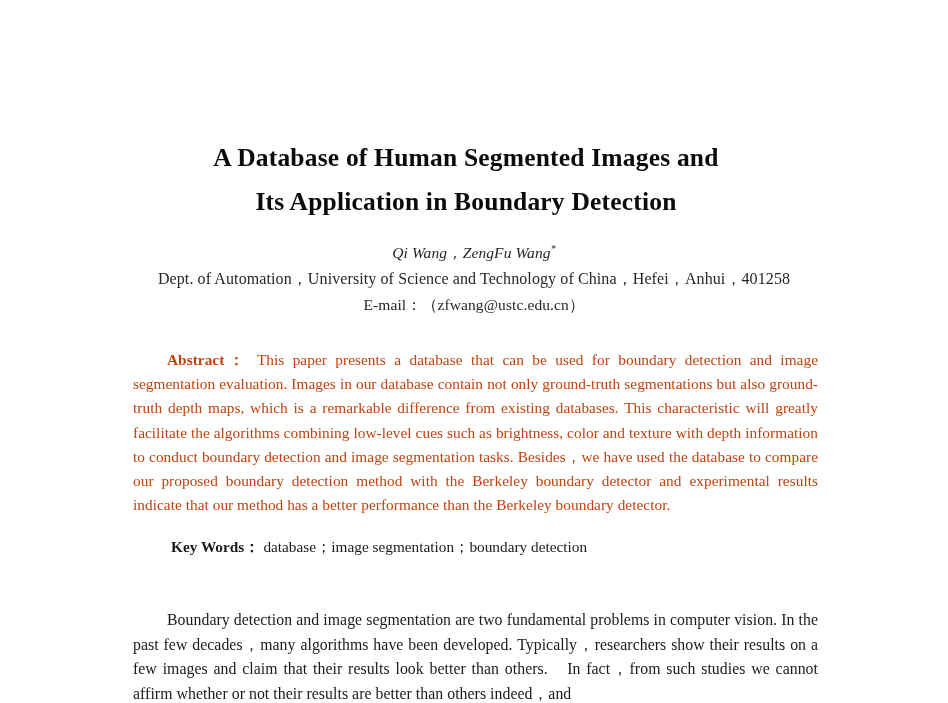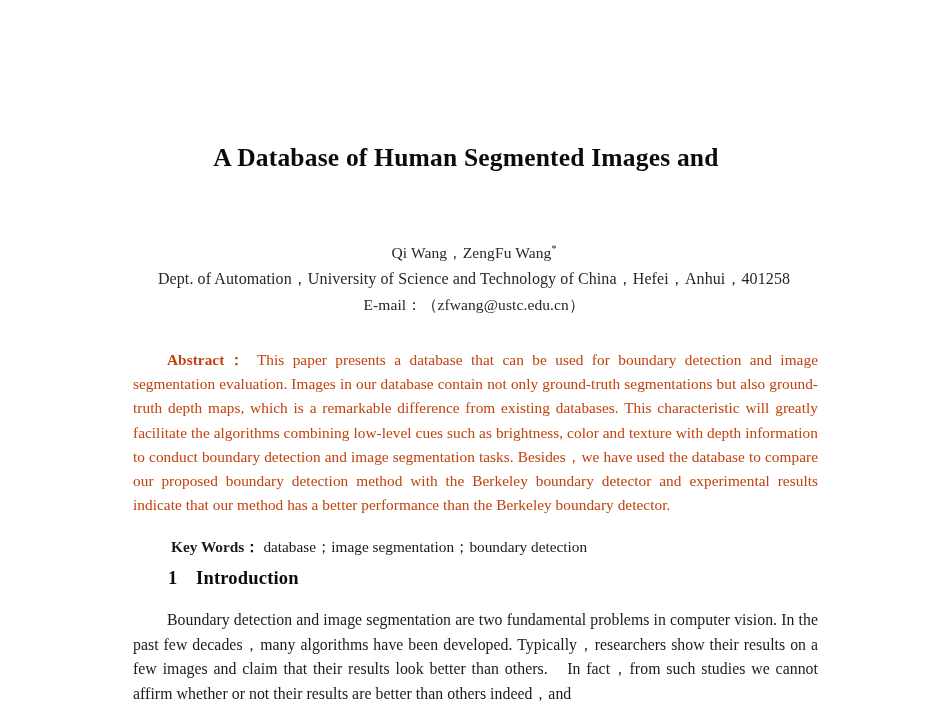--- a/index.html
+++ b/index.html
@@ -46,20 +46,21 @@
     left: 0;
     top: 240px;
     width: 948px;
     text-align: center;
     color: #262626;
   }
   .author-line {
     font-size: 15.5px;
     line-height: 25.5px;
     letter-spacing: 0.1px;
+    font-style: italic;
   }
   .affil-line {
     font-size: 16px;
     line-height: 26px;
     letter-spacing: 0.1px;
   }
   .email-line {
     font-size: 15.5px;
     line-height: 26px;
     letter-spacing: 0.1px;
@@ -138,35 +139,35 @@
     margin: 0;
   }
 </style>
 </head>
 <body>
 
 <div id="page">
 
   <div class="title-block">
     <div class="title-line">A Database of Human Segmented Images and</div>
+    <div class="title-line">Its Application in Boundary Detection</div>
   </div>
 
   <div class="authors-block">
     <div class="author-line"><span>Qi Wang，ZengFu Wang</span><span class="sup">*</span></div>
     <div class="affil-line">Dept. of Automation，University of Science and Technology of China，Hefei，Anhui，401258</div>
     <div class="email-line">E-mail：（zfwang@ustc.edu.cn）</div>
   </div>
 
   <div class="abstract-block">
     <p class="abstract-para"><span class="lead">Abstract：</span> <span>This paper presents a database that can be used for boundary detection and image segmentation evaluation. Images in our database contain not only ground-truth segmentations but also ground-truth depth maps, which is a remarkable difference from existing databases. This characteristic will greatly facilitate the algorithms combining low-level cues such as brightness, color and texture with depth information to conduct boundary detection and image segmentation tasks. Besides，we have used the database to compare our proposed boundary detection method with the Berkeley boundary detector and experimental results indicate that our method has a better performance than the Berkeley boundary detector.</span></p>
   </div>
 
   <div class="keywords-block">
     <p class="keywords-line"><span class="lead">Key Words：</span> <span>database；image segmentation；boundary detection</span></p>
   </div>
 
-  <div class="section-head"><span class="section-num">1</span><span>Introduction</span></div>
 
   <div class="body-block">
     <p class="body-para">Boundary detection and image segmentation are two fundamental problems in computer vision. In the past few decades，many algorithms have been developed. Typically，researchers show their results on a few images and claim that their results look better than others.　In fact，from such studies we cannot affirm whether or not their results are better than others indeed，and</p>
   </div>
 
 </div>
 
 </body></html>

